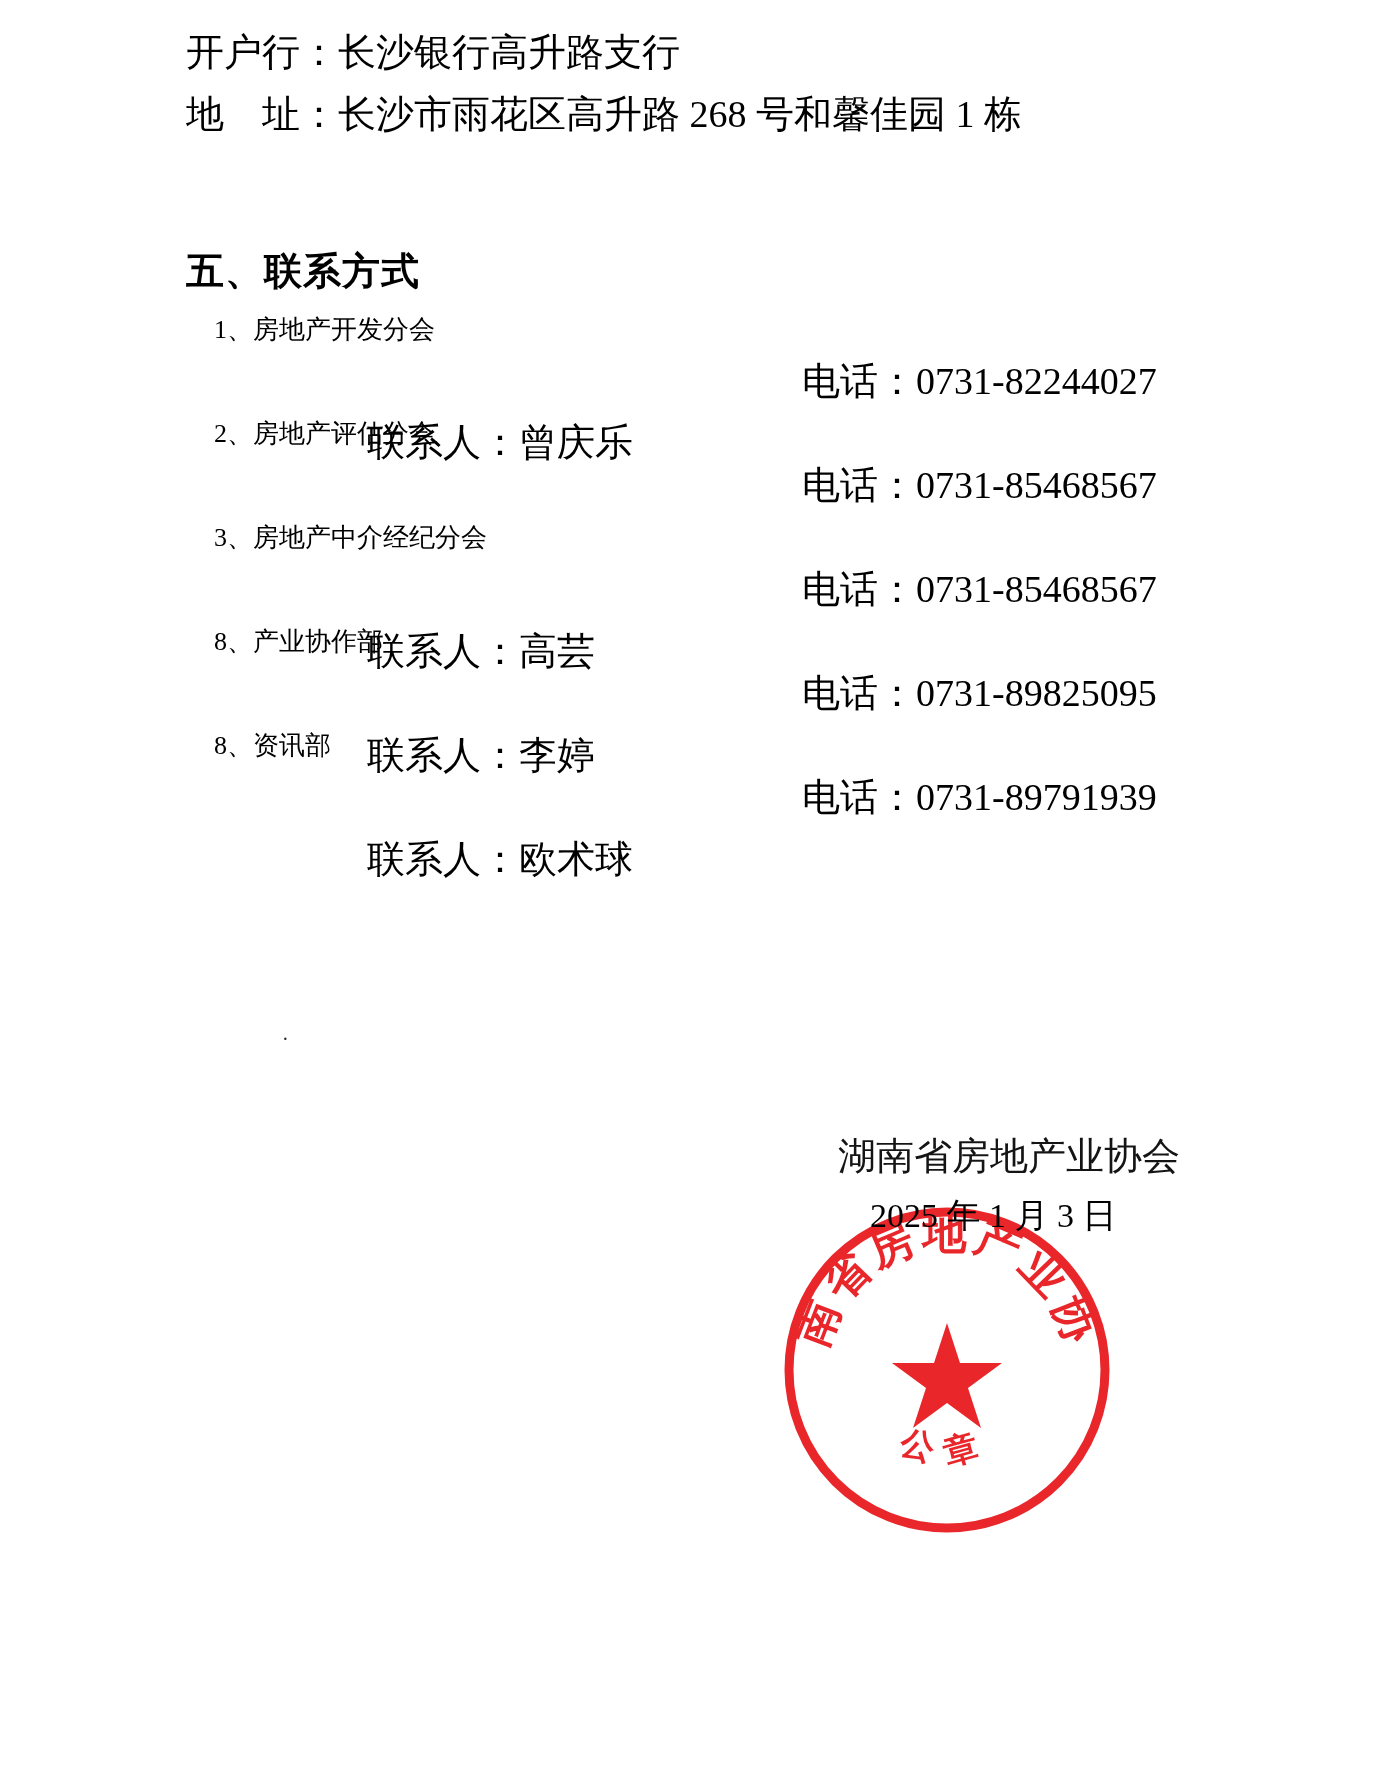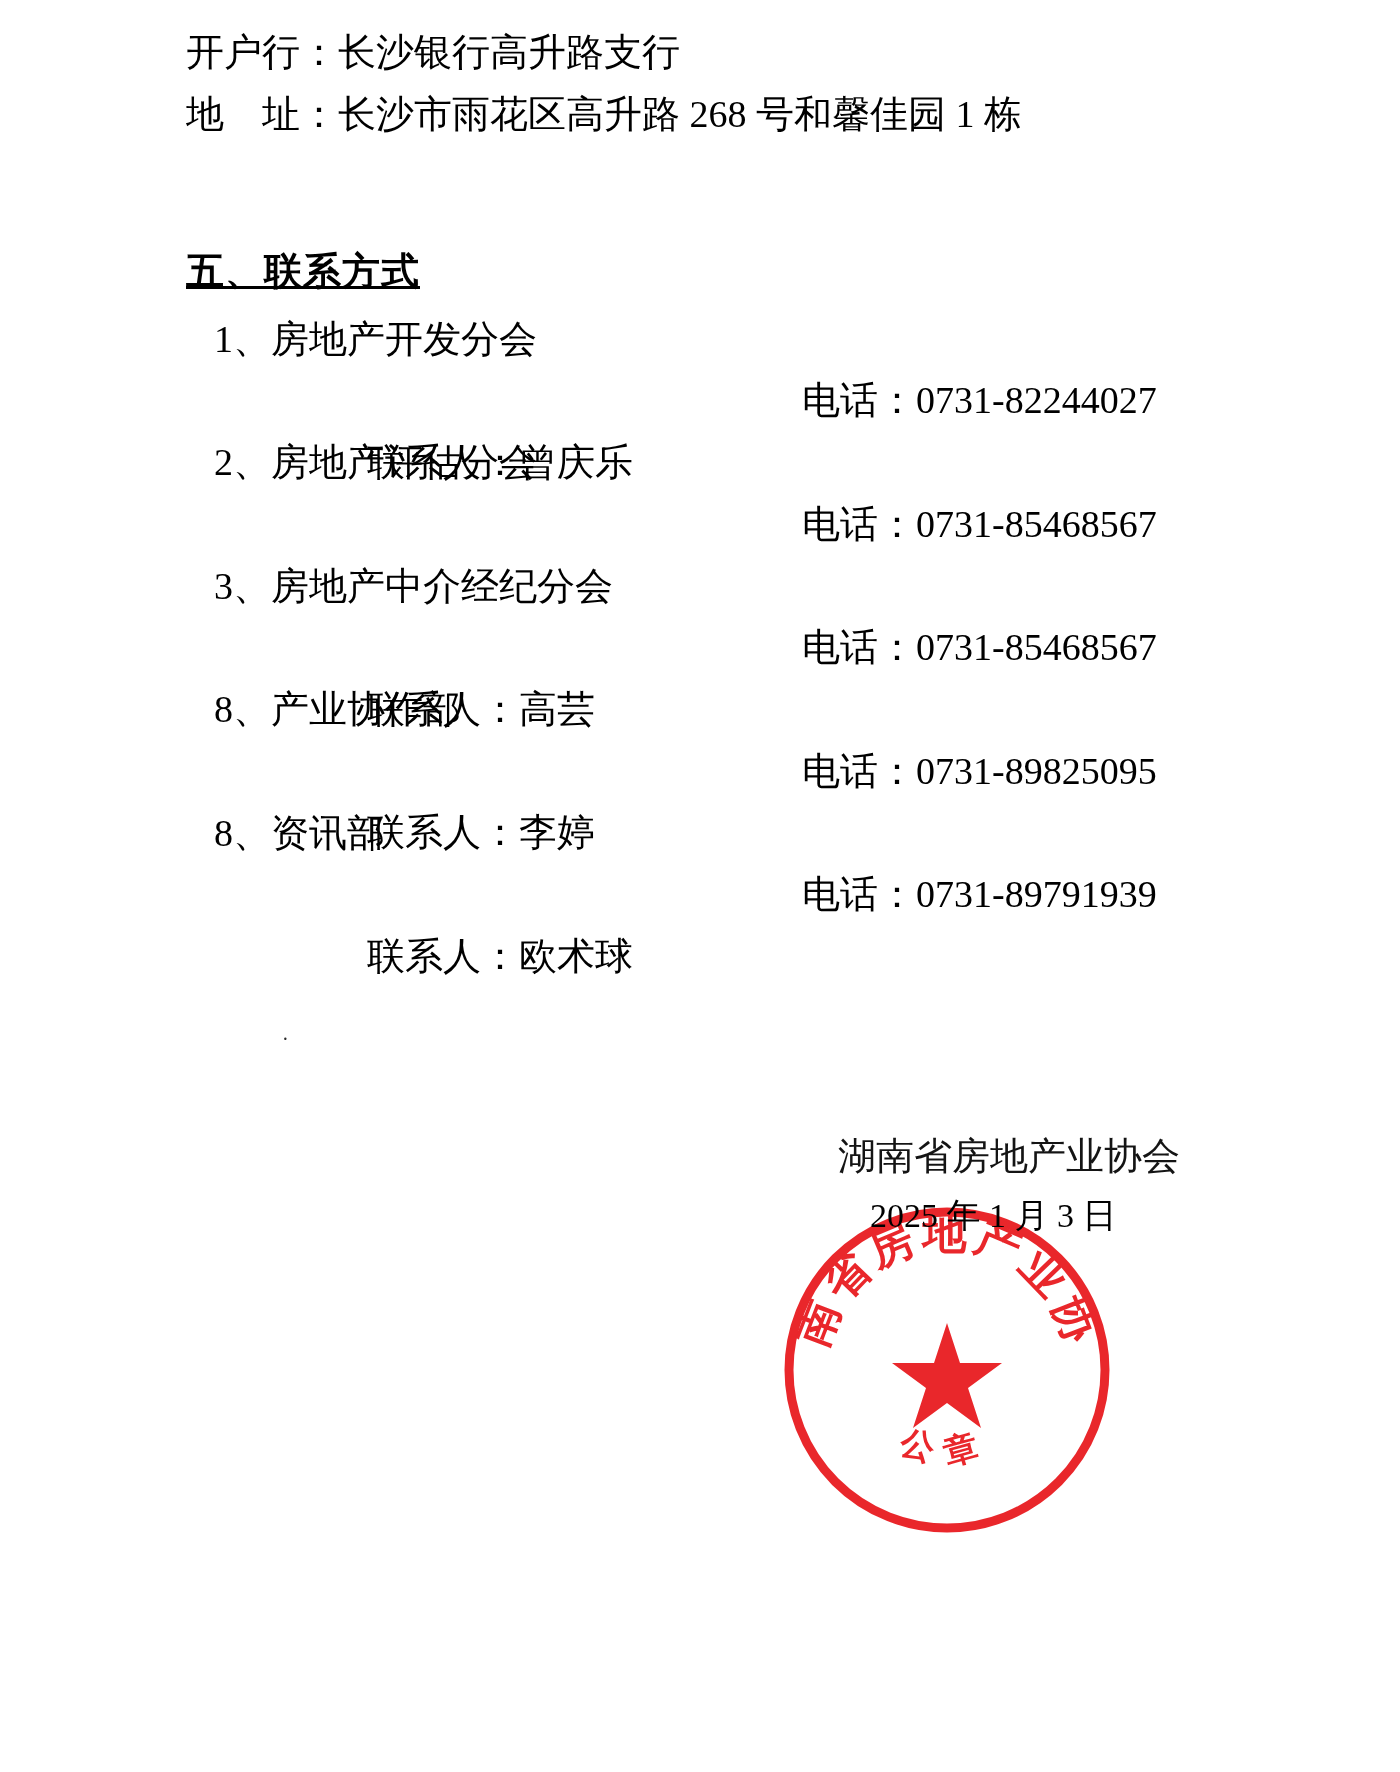--- a/index.html
+++ b/index.html
@@ -35,24 +35,23 @@
   .gap-block {
     height: 96px;
   }
   .section-title {
     font-size: 38px;
     font-weight: bold;
     line-height: 1.62;
     letter-spacing: 1px;
     margin-bottom: 6px;
     white-space: pre;
-    text-decoration: underline;
   }
   .item-row {
-    font-size: 38px;
+    font-size: 26px;
     line-height: 1.62;
     white-space: pre;
     padding-left: 28px;
   }
   .contact-row {
     position: relative;
     font-size: 38px;
     line-height: 1.62;
     white-space: pre;
     padding-left: 86px;

